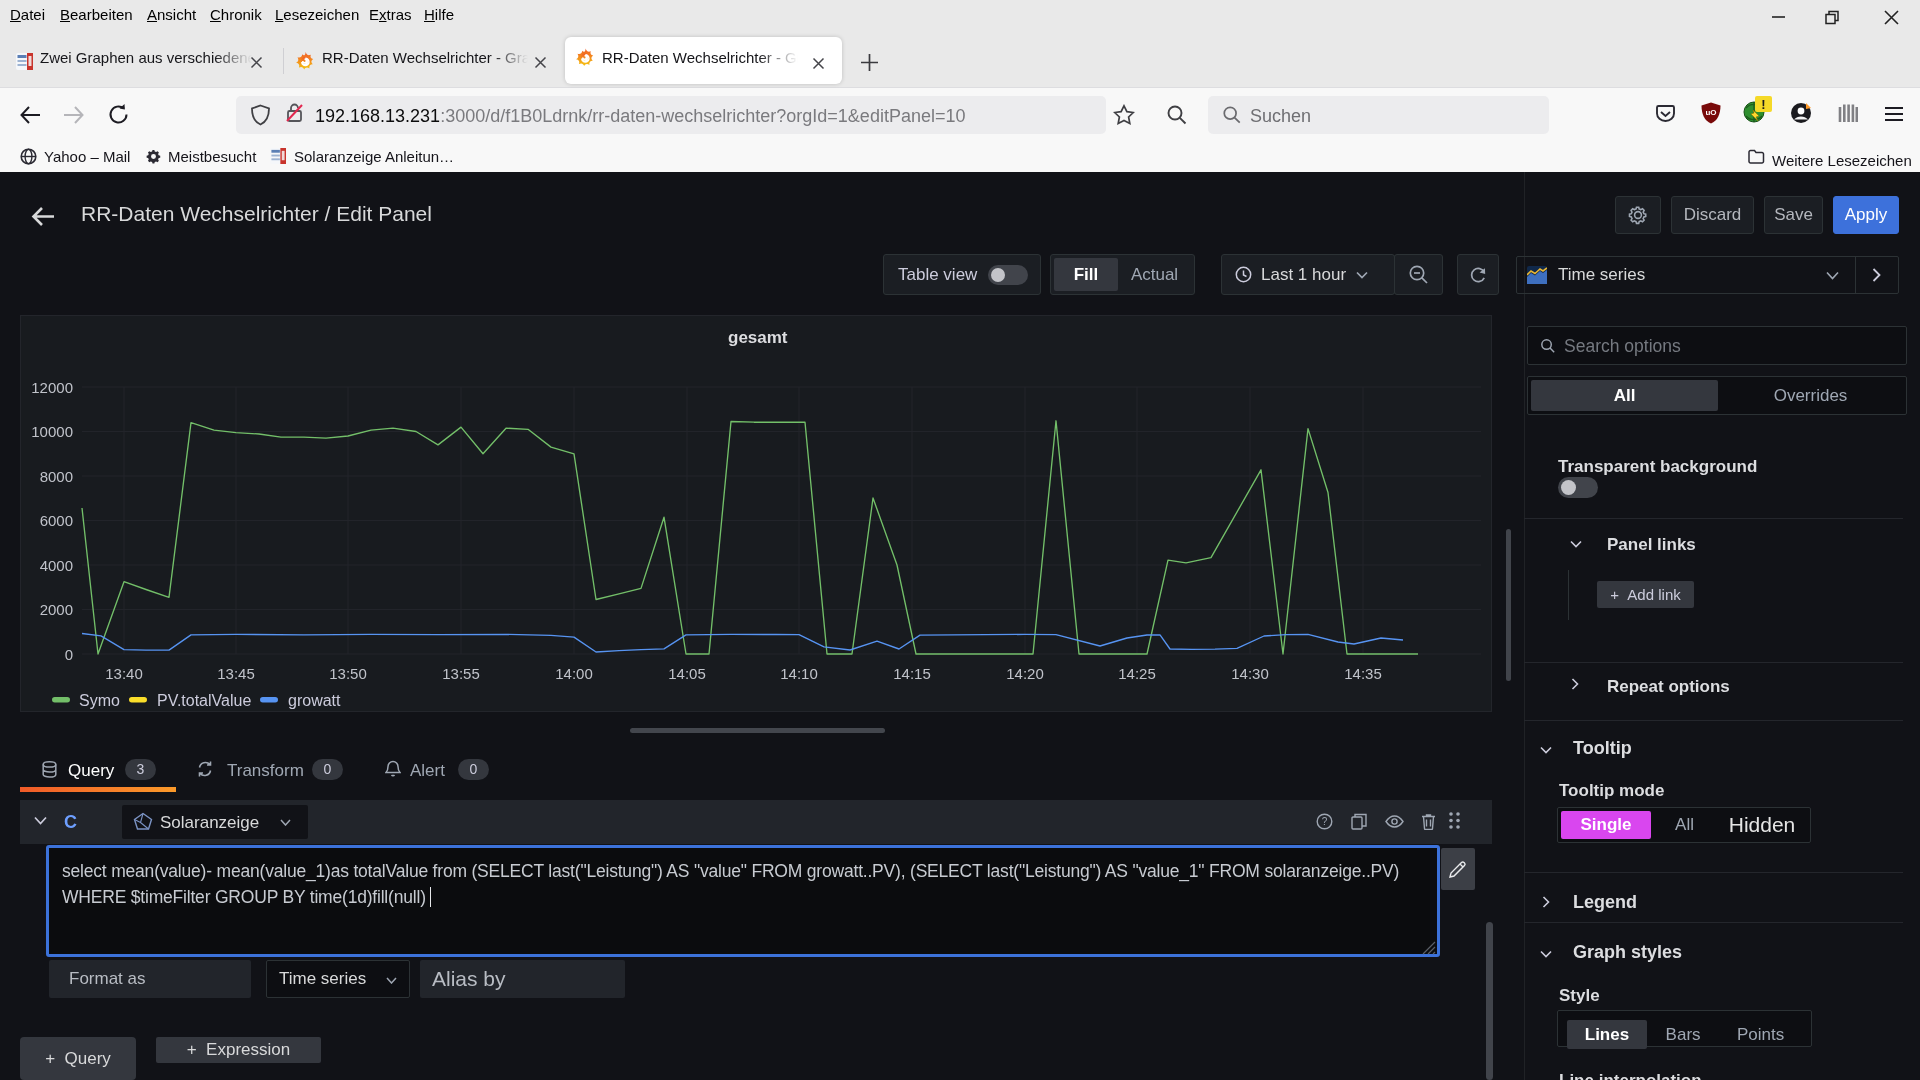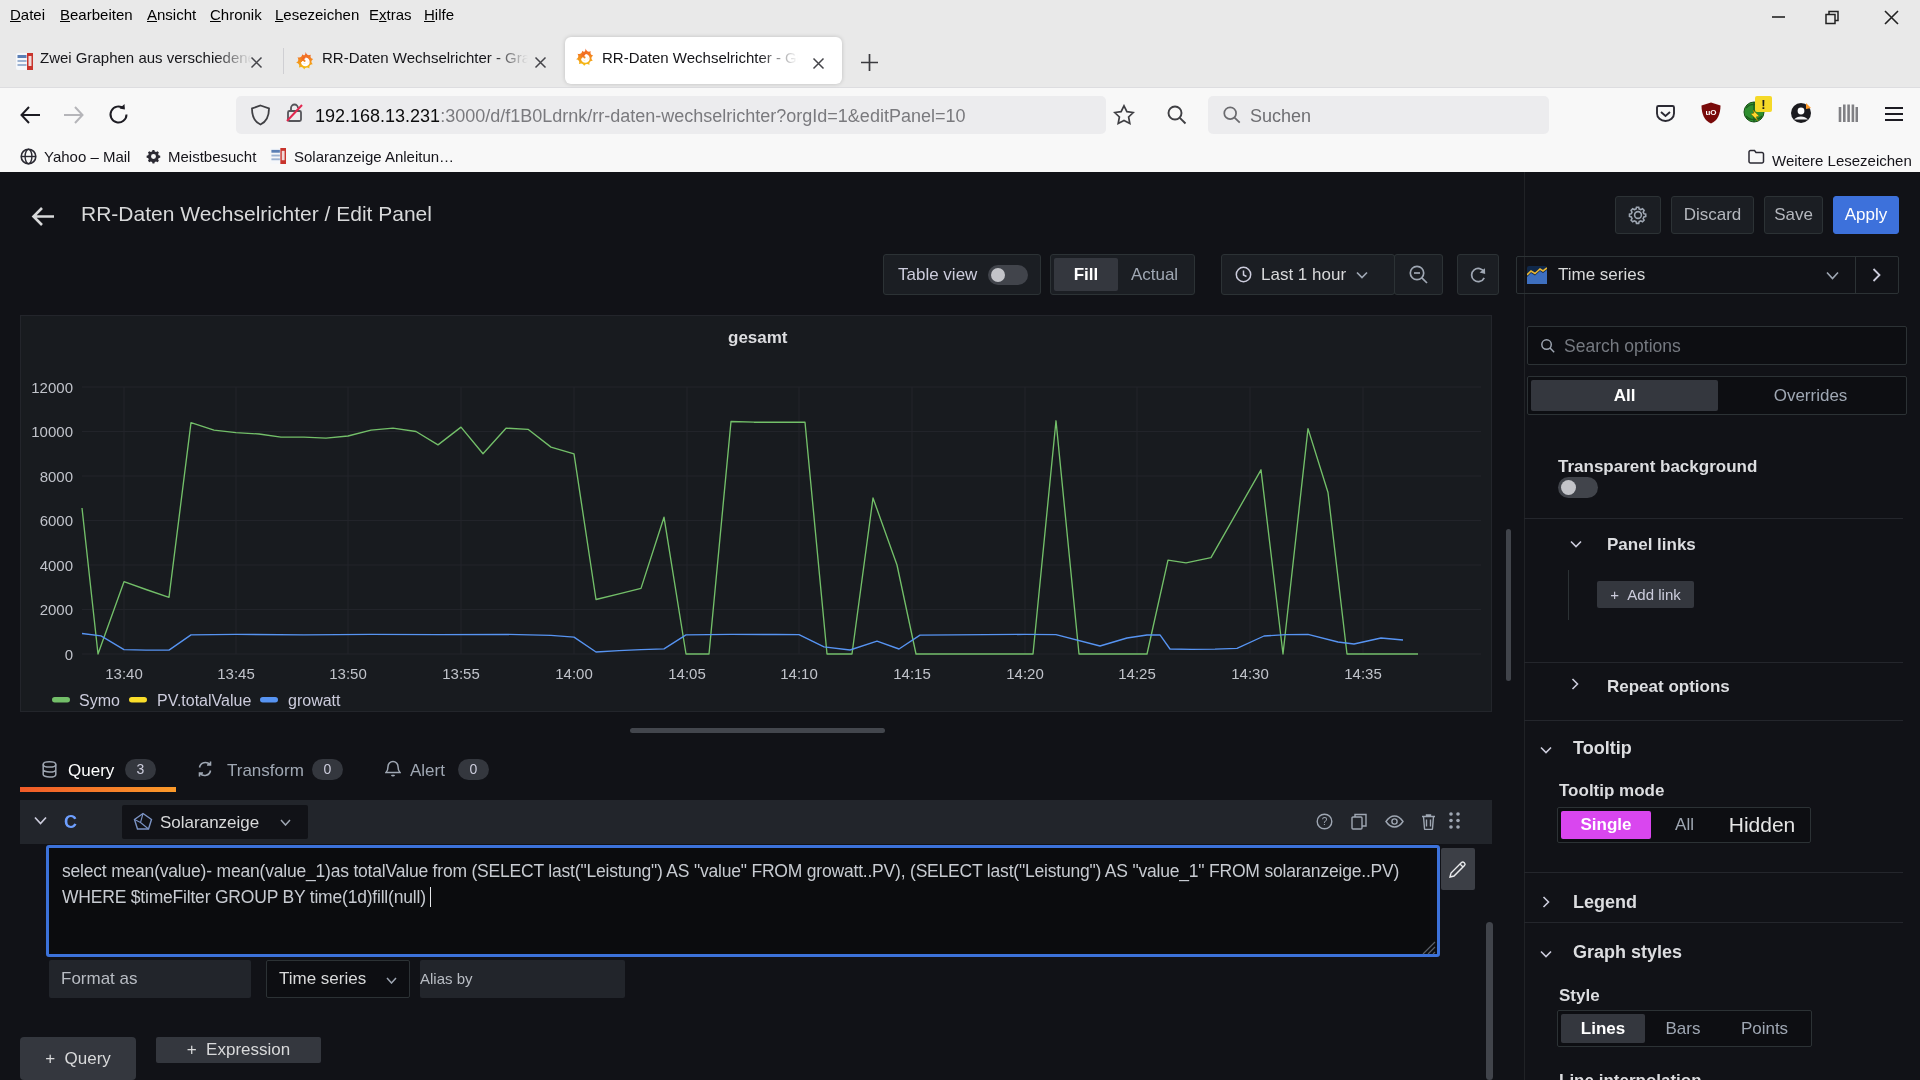--- a/index.html
+++ b/index.html
@@ -347,27 +347,27 @@
   <div class="abs" style="left:46px;top:673px;width:1394px;height:112px;background:#0b0c0e;border:3px solid #3c72da;border-radius:3px"></div>
   <div class="abs" style="left:62px;top:686px;width:1370px;font-size:17.5px;color:#c7cbd1;line-height:26px;letter-spacing:-0.2px;white-space:nowrap" id="sql1">select mean(value)- mean(value_1)as totalValue from (SELECT last("Leistung") AS "value" FROM growatt..PV), (SELECT last("Leistung") AS "value_1" FROM solaranzeige..PV)<br>WHERE $timeFilter GROUP BY time(1d)fill(null) <span style="border-left:1.6px solid #e6e8ea">&nbsp;</span></div>
   <svg class="abs" style="left:1418px;top:765px" width="18" height="18" viewBox="0 0 18 18">
       <path d="M17 5 L5 17 M17 10 L10 17 M17 15 L15 17" stroke="#5a5e66" stroke-width="1.2"></path>
     </svg>
   <div class="abs" style="left:1441px;top:676px;width:34px;height:42px;background:#3c3f46;border-radius:2px"></div>
   <svg class="abs" style="left:1448px;top:688px" width="19" height="19" viewBox="0 0 19 19">
       <path d="M2 17 L3 13 L13.5 2.5 a1.8 1.8 0 0 1 2.5 0 l.5 .5 a1.8 1.8 0 0 1 0 2.5 L6 16 L2 17 Z M12 4 l3 3" fill="none" stroke="#e9eaec" stroke-width="1.4"></path>
     </svg>
 
-  <div class="abs" style="left:49px;top:788px;width:202px;height:38px;background:#22252b;border-radius:2px;font-size:17px;font-weight:500;color:#b8bcc3;line-height:38px;padding-left:12px">Format as</div>
+  <div class="abs" style="left:49px;top:788px;width:202px;height:38px;background:#22252b;border-radius:2px;font-size:17px;font-weight:500;color:#b8bcc3;line-height:38px;padding-left:20px">Format as</div>
   <div class="abs" style="left:266px;top:788px;width:144px;height:38px;background:#0d0e12;border:1px solid #2c3235;border-radius:2px;font-size:17px;color:#d8d9da;line-height:36px;padding-left:12px">Time series
     <svg width="11" height="7" viewBox="0 0 11 7" style="position:absolute;right:12px;top:16px">
         <path d="M1 1 L5.5 6 L10 1" fill="none" stroke="#9fa7b3" stroke-width="1.5"></path>
       </svg>
   </div>
-  <div class="abs" style="left:420px;top:788px;width:205px;height:38px;background:#22252b;border-radius:2px;font-size:15px;font-weight:500;color:#b8bcc3;line-height:38px;">Alias by</div>
+  <div class="abs" style="left:420px;top:788px;width:205px;height:38px;background:#22252b;border-radius:2px;font-size:21px;font-weight:500;color:#b8bcc3;line-height:38px;padding-left:12px">Alias by</div>
 
   <div class="abs" style="left:20px;top:865px;width:116px;height:43px;background:#34373e;border-radius:4px;color:#d8d9da;font-size:17px;font-weight:500;display:flex;align-items:center;justify-content:center">+&nbsp;&nbsp;Query</div>
   <div class="abs" style="left:156px;top:865px;width:165px;height:26px;background:#34373e;border-radius:2px;color:#d8d9da;font-size:17px;font-weight:500;display:flex;align-items:center;justify-content:center">+&nbsp;&nbsp;Expression</div>
 
   <div class="abs" style="left:1506px;top:357px;width:5px;height:152px;background:#41444b;border-radius:3px"></div>
   <div class="abs" style="left:1486px;top:750px;width:7px;height:158px;background:#41444b;border-radius:4px"></div>
 
   <div class="abs" style="left:1516px;top:84px;width:383px;height:38px;border:1px solid #2c3235;border-radius:2px"></div>
   <svg class="abs" style="left:1527px;top:94px" width="20" height="18" viewBox="0 0 20 18">
     <rect x="0" y="0" width="20" height="18" rx="2" fill="#10284a"></rect>
@@ -430,19 +430,19 @@
       <path d="M1.5 1 L6.5 6 L1.5 11" fill="none" stroke="#ccccdc" stroke-width="1.6"></path>
     </svg>
   <div class="opthead" style="left:1573px;top:720px;font-size:18px">Legend</div>
 
   <div class="optdiv" style="left:1524px;top:750px"></div>
   <svg class="chev" style="left:1540px;top:778px" width="12" height="8" viewBox="0 0 12 8">
       <path d="M1 1.5 L6 6.5 L11 1.5" fill="none" stroke="#ccccdc" stroke-width="1.6"></path>
     </svg>
   <div class="opthead" style="left:1573px;top:770px;font-size:18px">Graph styles</div>
   <div class="abs" style="left:1559px;top:814px;font-size:17px;font-weight:600;color:#dcdde0">Style</div>
-  <div class="abs" style="left:1557px;top:838px;width:255px;height:37px;background:#0d0e12;border:1px solid #2c3235;border-radius:2px;display:flex;padding:3px">
+  <div class="abs" style="left:1557px;top:838px;width:255px;height:37px;background:#0d0e12;border:1px solid #2c3235;border-radius:2px;display:flex;padding:9px">
     <span class="seg" style="width:84px;height:29px;background:#34373e;border-radius:2px;color:#fff;font-weight:600;font-size:17px">Lines</span>
     <span class="seg" style="width:76px;height:29px;color:#9fa7b3;font-size:17px">Bars</span>
     <span class="seg" style="width:87px;height:29px;color:#9fa7b3;font-size:17px">Points</span>
   </div>
   <div class="abs" style="left:1559px;top:899px;font-size:17px;font-weight:600;color:#dcdde0">Line interpolation</div>
 </div>
 
 </body></html>

